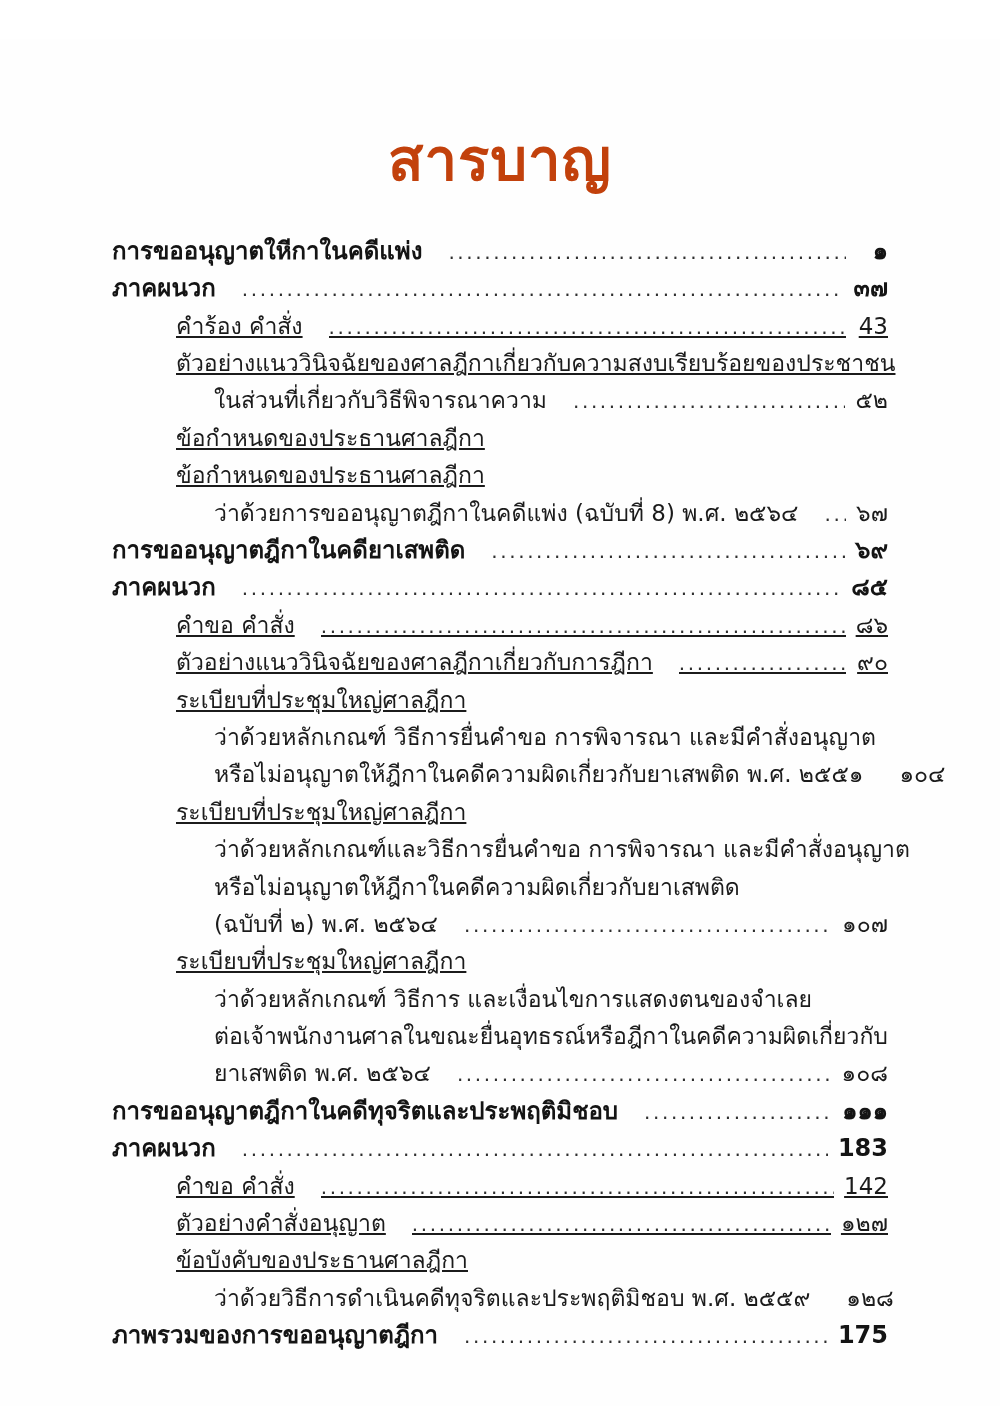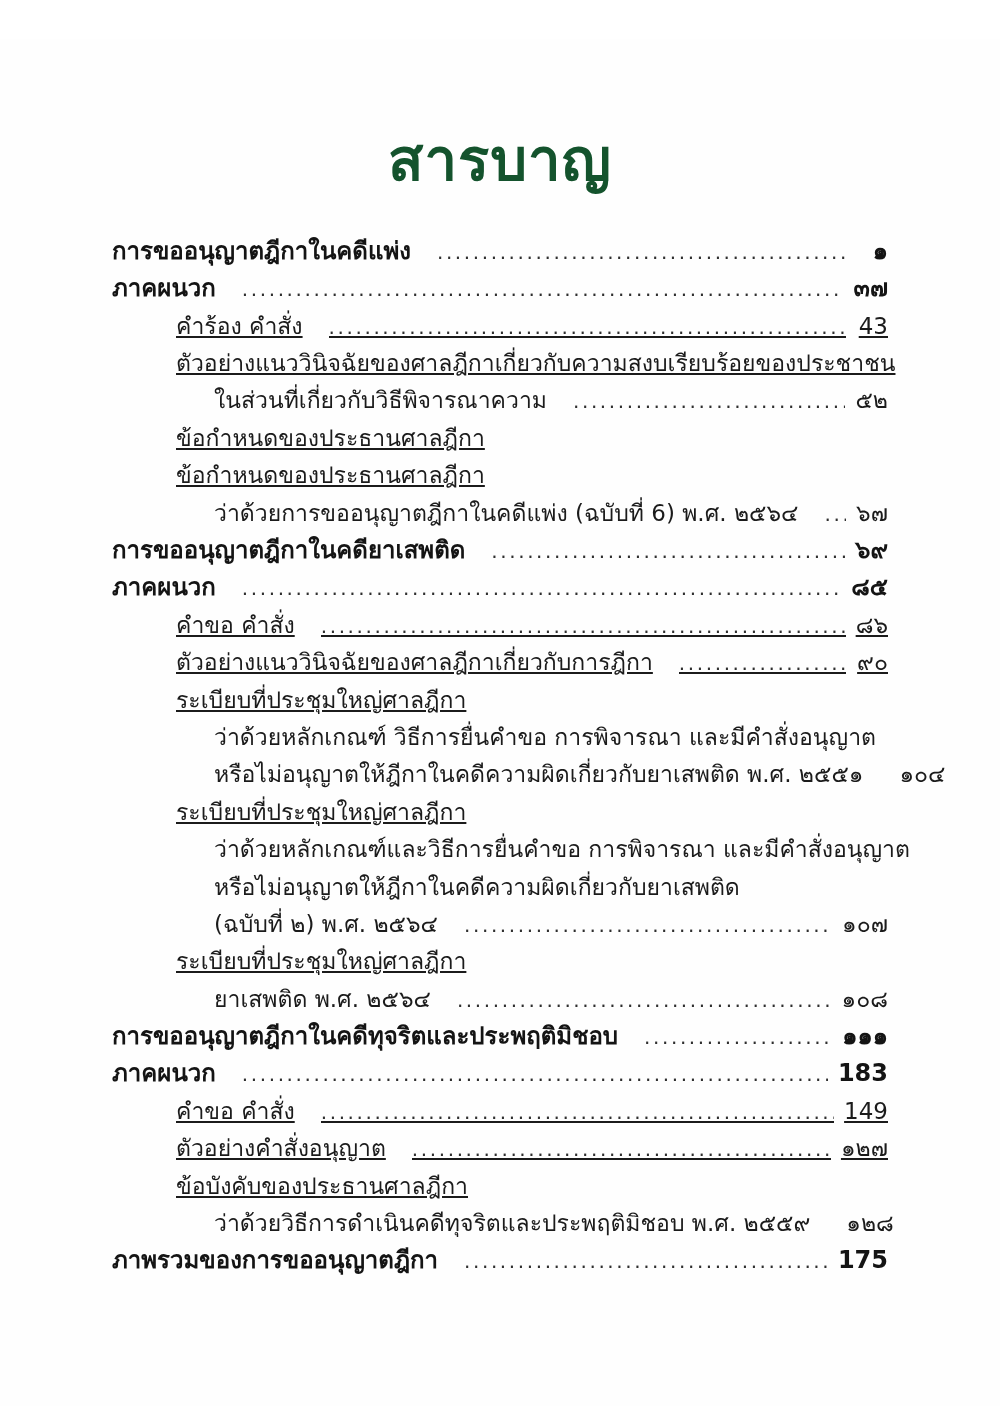--- a/index.html
+++ b/index.html
@@ -21,21 +21,21 @@
     background: #fefefe;
     box-sizing: border-box;
   }
   .doc-title {
     padding-top: 88px;
     text-align: center;
     font-size: 58px;
     line-height: 66px;
     font-weight: 700;
     letter-spacing: 1px;
-    color: #14532d;
+    color: #c2410c;
   }
   .toc {
     margin-top: 40px;
     padding: 0 112px;
   }
   .toc-row {
     display: flex;
     align-items: baseline;
     height: 37.4px;
     line-height: 37.4px;
@@ -74,21 +74,21 @@
   }
 </style>
 </head>
 <body>
 
 <div class="doc-page">
   <h1 class="doc-title">สารบาญ</h1>
 
   <div class="toc" id="toc-list">
       <div class="toc-row level-0">
-    <span class="toc-label">การขออนุญาตฎีกาในคดีแพ่ง</span>
+    <span class="toc-label">การขออนุญาตใหีกาในคดีแพ่ง</span>
     <span class="toc-dots" aria-hidden="true"></span>
     <span class="toc-page-num">๑</span>
   </div>
       <div class="toc-row level-0">
     <span class="toc-label">ภาคผนวก</span>
     <span class="toc-dots" aria-hidden="true"></span>
     <span class="toc-page-num">๓๗</span>
   </div>
       <div class="toc-row level-1">
     <span class="toc-label">คำร้อง คำสั่ง</span>
@@ -106,21 +106,21 @@
   </div>
       <div class="toc-row level-1 no-page">
     <span class="toc-label">ข้อกำหนดของประธานศาลฎีกา</span>
 
   </div>
       <div class="toc-row level-1 no-page">
     <span class="toc-label">ข้อกำหนดของประธานศาลฎีกา</span>
 
   </div>
       <div class="toc-row level-2">
-    <span class="toc-label">ว่าด้วยการขออนุญาตฎีกาในคดีแพ่ง (ฉบับที่ 6) พ.ศ. ๒๕๖๔</span>
+    <span class="toc-label">ว่าด้วยการขออนุญาตฎีกาในคดีแพ่ง (ฉบับที่ 8) พ.ศ. ๒๕๖๔</span>
     <span class="toc-dots" aria-hidden="true"></span>
     <span class="toc-page-num">๖๗</span>
   </div>
       <div class="toc-row level-0">
     <span class="toc-label">การขออนุญาตฎีกาในคดียาเสพติด</span>
     <span class="toc-dots" aria-hidden="true"></span>
     <span class="toc-page-num">๖๙</span>
   </div>
       <div class="toc-row level-0">
     <span class="toc-label">ภาคผนวก</span>
@@ -164,39 +164,47 @@
   </div>
       <div class="toc-row level-2">
     <span class="toc-label">(ฉบับที่ ๒) พ.ศ. ๒๕๖๔</span>
     <span class="toc-dots" aria-hidden="true"></span>
     <span class="toc-page-num">๑๐๗</span>
   </div>
       <div class="toc-row level-1 no-page">
     <span class="toc-label">ระเบียบที่ประชุมใหญ่ศาลฎีกา</span>
 
   </div>
+      <div class="toc-row level-2 no-page">
+    <span class="toc-label">ว่าด้วยหลักเกณฑ์ วิธีการ และเงื่อนไขการแสดงตนของจำเลย</span>
+
+  </div>
+      <div class="toc-row level-2 no-page">
+    <span class="toc-label">ต่อเจ้าพนักงานศาลในขณะยื่นอุทธรณ์หรือฎีกาในคดีความผิดเกี่ยวกับ</span>
+
+  </div>
       <div class="toc-row level-2">
     <span class="toc-label">ยาเสพติด พ.ศ. ๒๕๖๔</span>
     <span class="toc-dots" aria-hidden="true"></span>
     <span class="toc-page-num">๑๐๘</span>
   </div>
       <div class="toc-row level-0">
     <span class="toc-label">การขออนุญาตฎีกาในคดีทุจริตและประพฤติมิชอบ</span>
     <span class="toc-dots" aria-hidden="true"></span>
     <span class="toc-page-num">๑๑๑</span>
   </div>
       <div class="toc-row level-0">
     <span class="toc-label">ภาคผนวก</span>
     <span class="toc-dots" aria-hidden="true"></span>
     <span class="toc-page-num">183</span>
   </div>
       <div class="toc-row level-1">
     <span class="toc-label">คำขอ คำสั่ง</span>
     <span class="toc-dots" aria-hidden="true"></span>
-    <span class="toc-page-num">149</span>
+    <span class="toc-page-num">142</span>
   </div>
       <div class="toc-row level-1">
     <span class="toc-label">ตัวอย่างคำสั่งอนุญาต</span>
     <span class="toc-dots" aria-hidden="true"></span>
     <span class="toc-page-num">๑๒๗</span>
   </div>
       <div class="toc-row level-1 no-page">
     <span class="toc-label">ข้อบังคับของประธานศาลฎีกา</span>
 
   </div>

